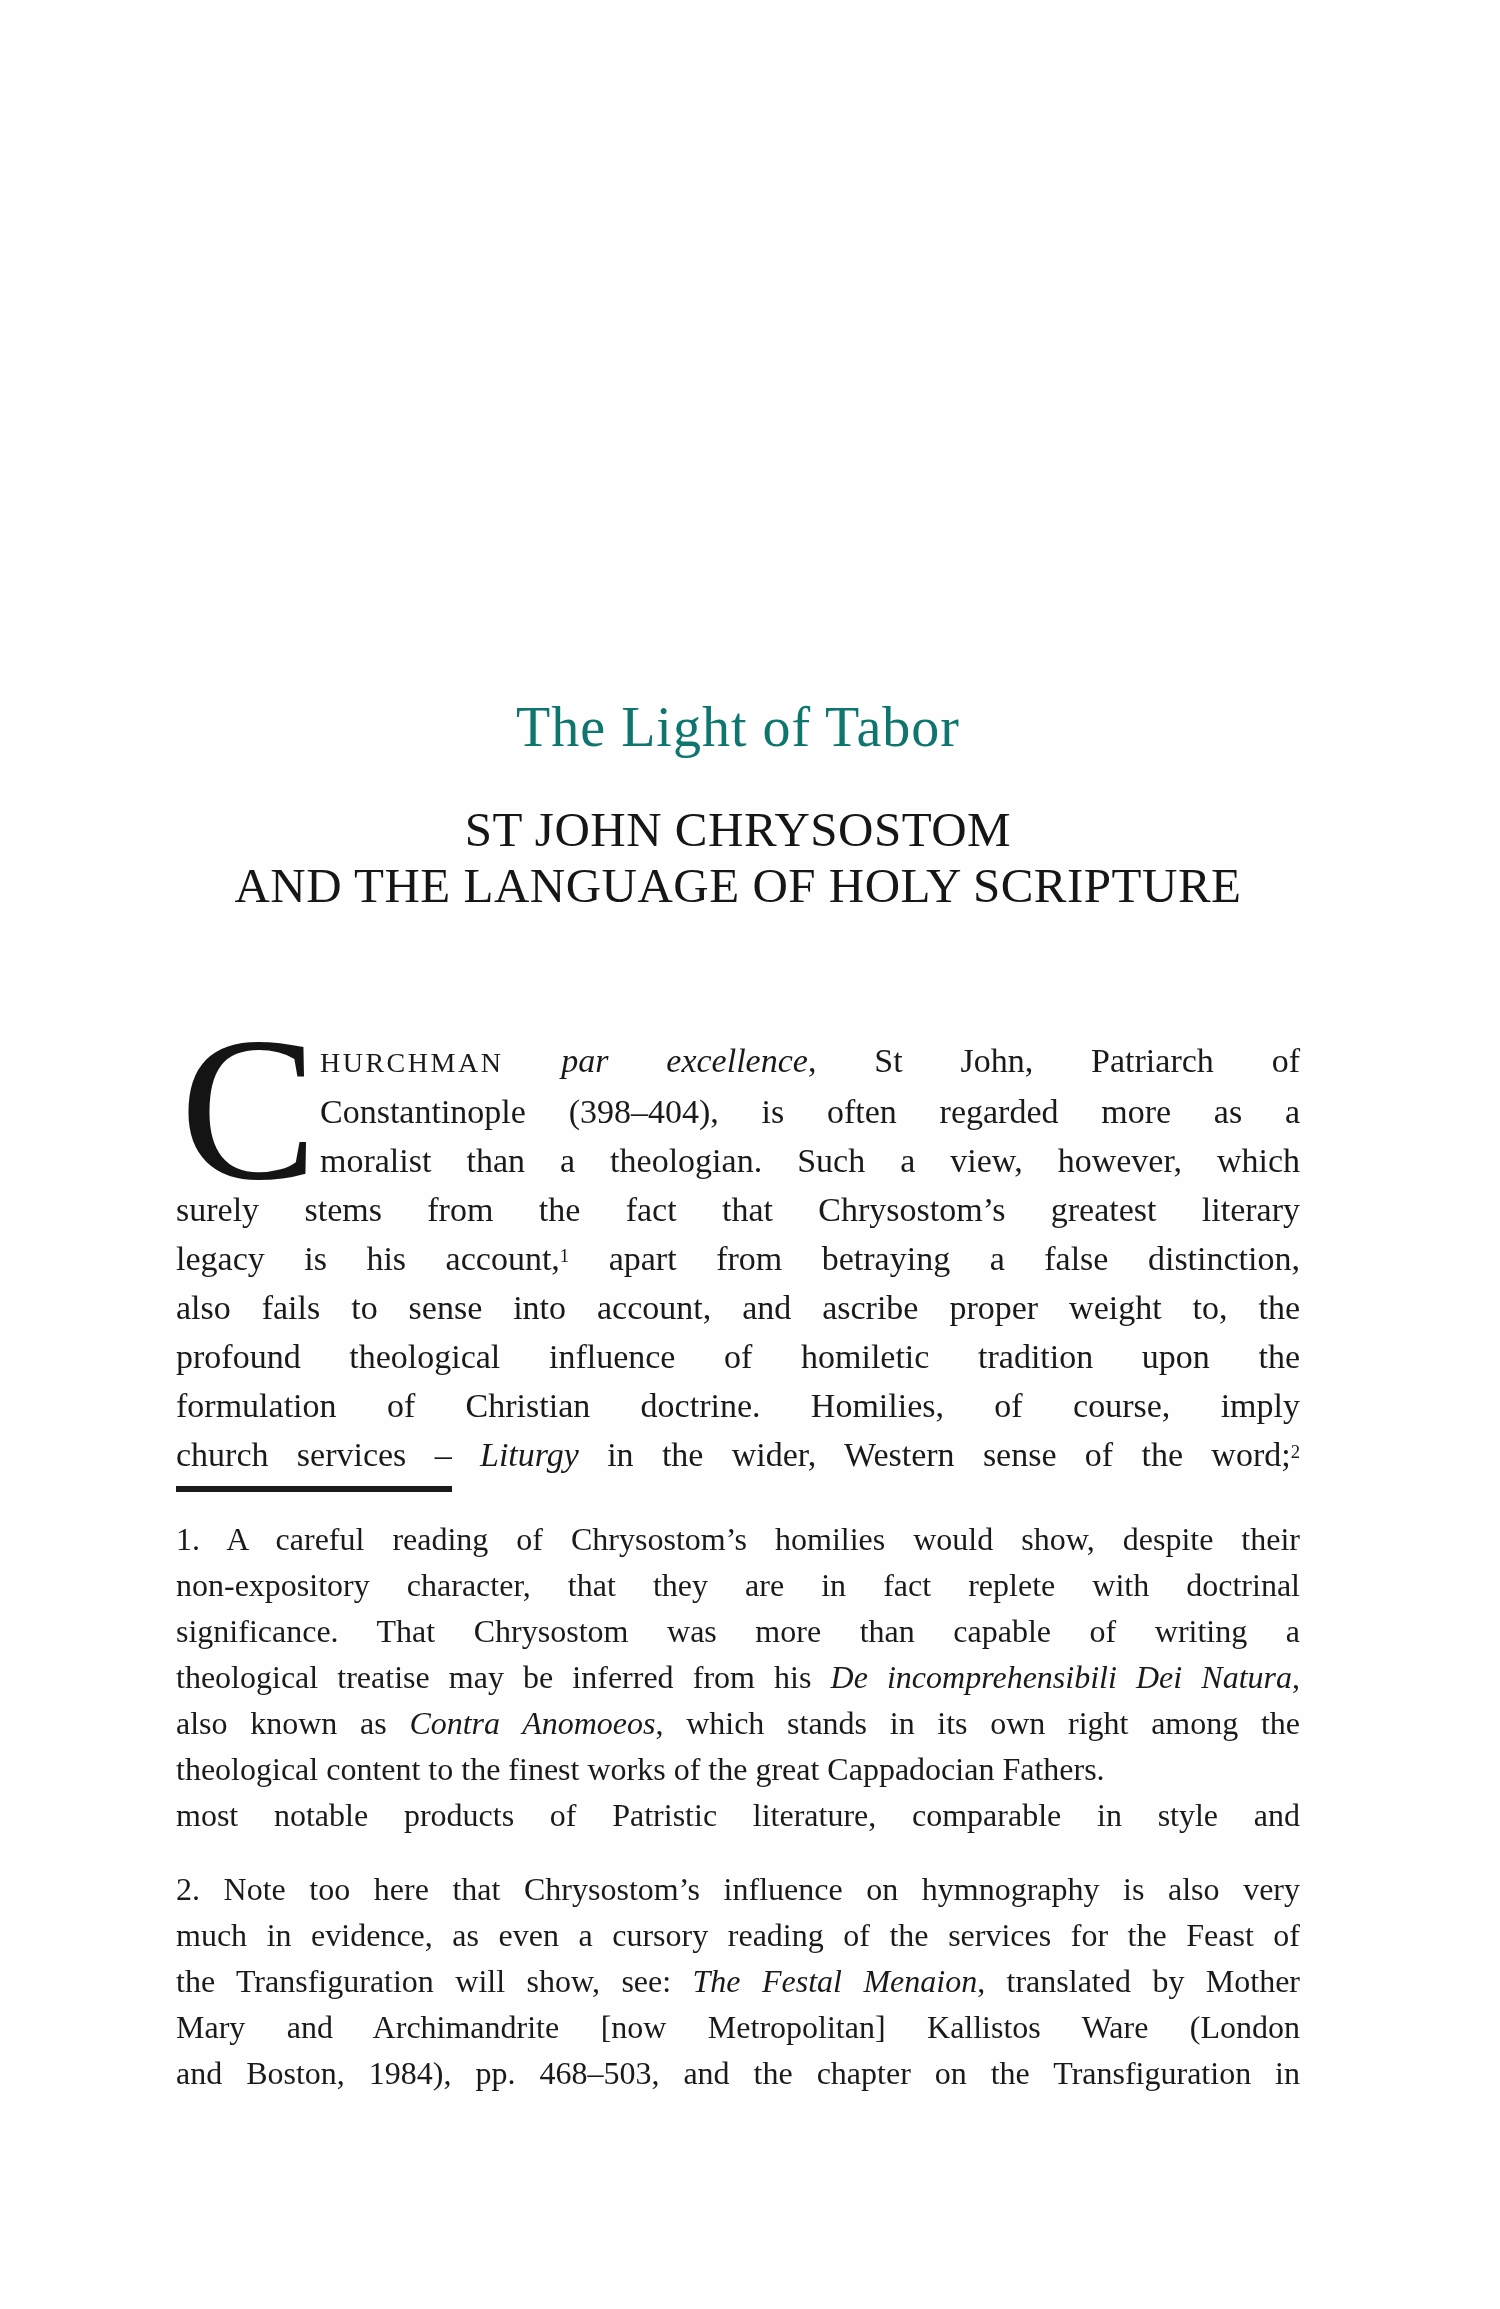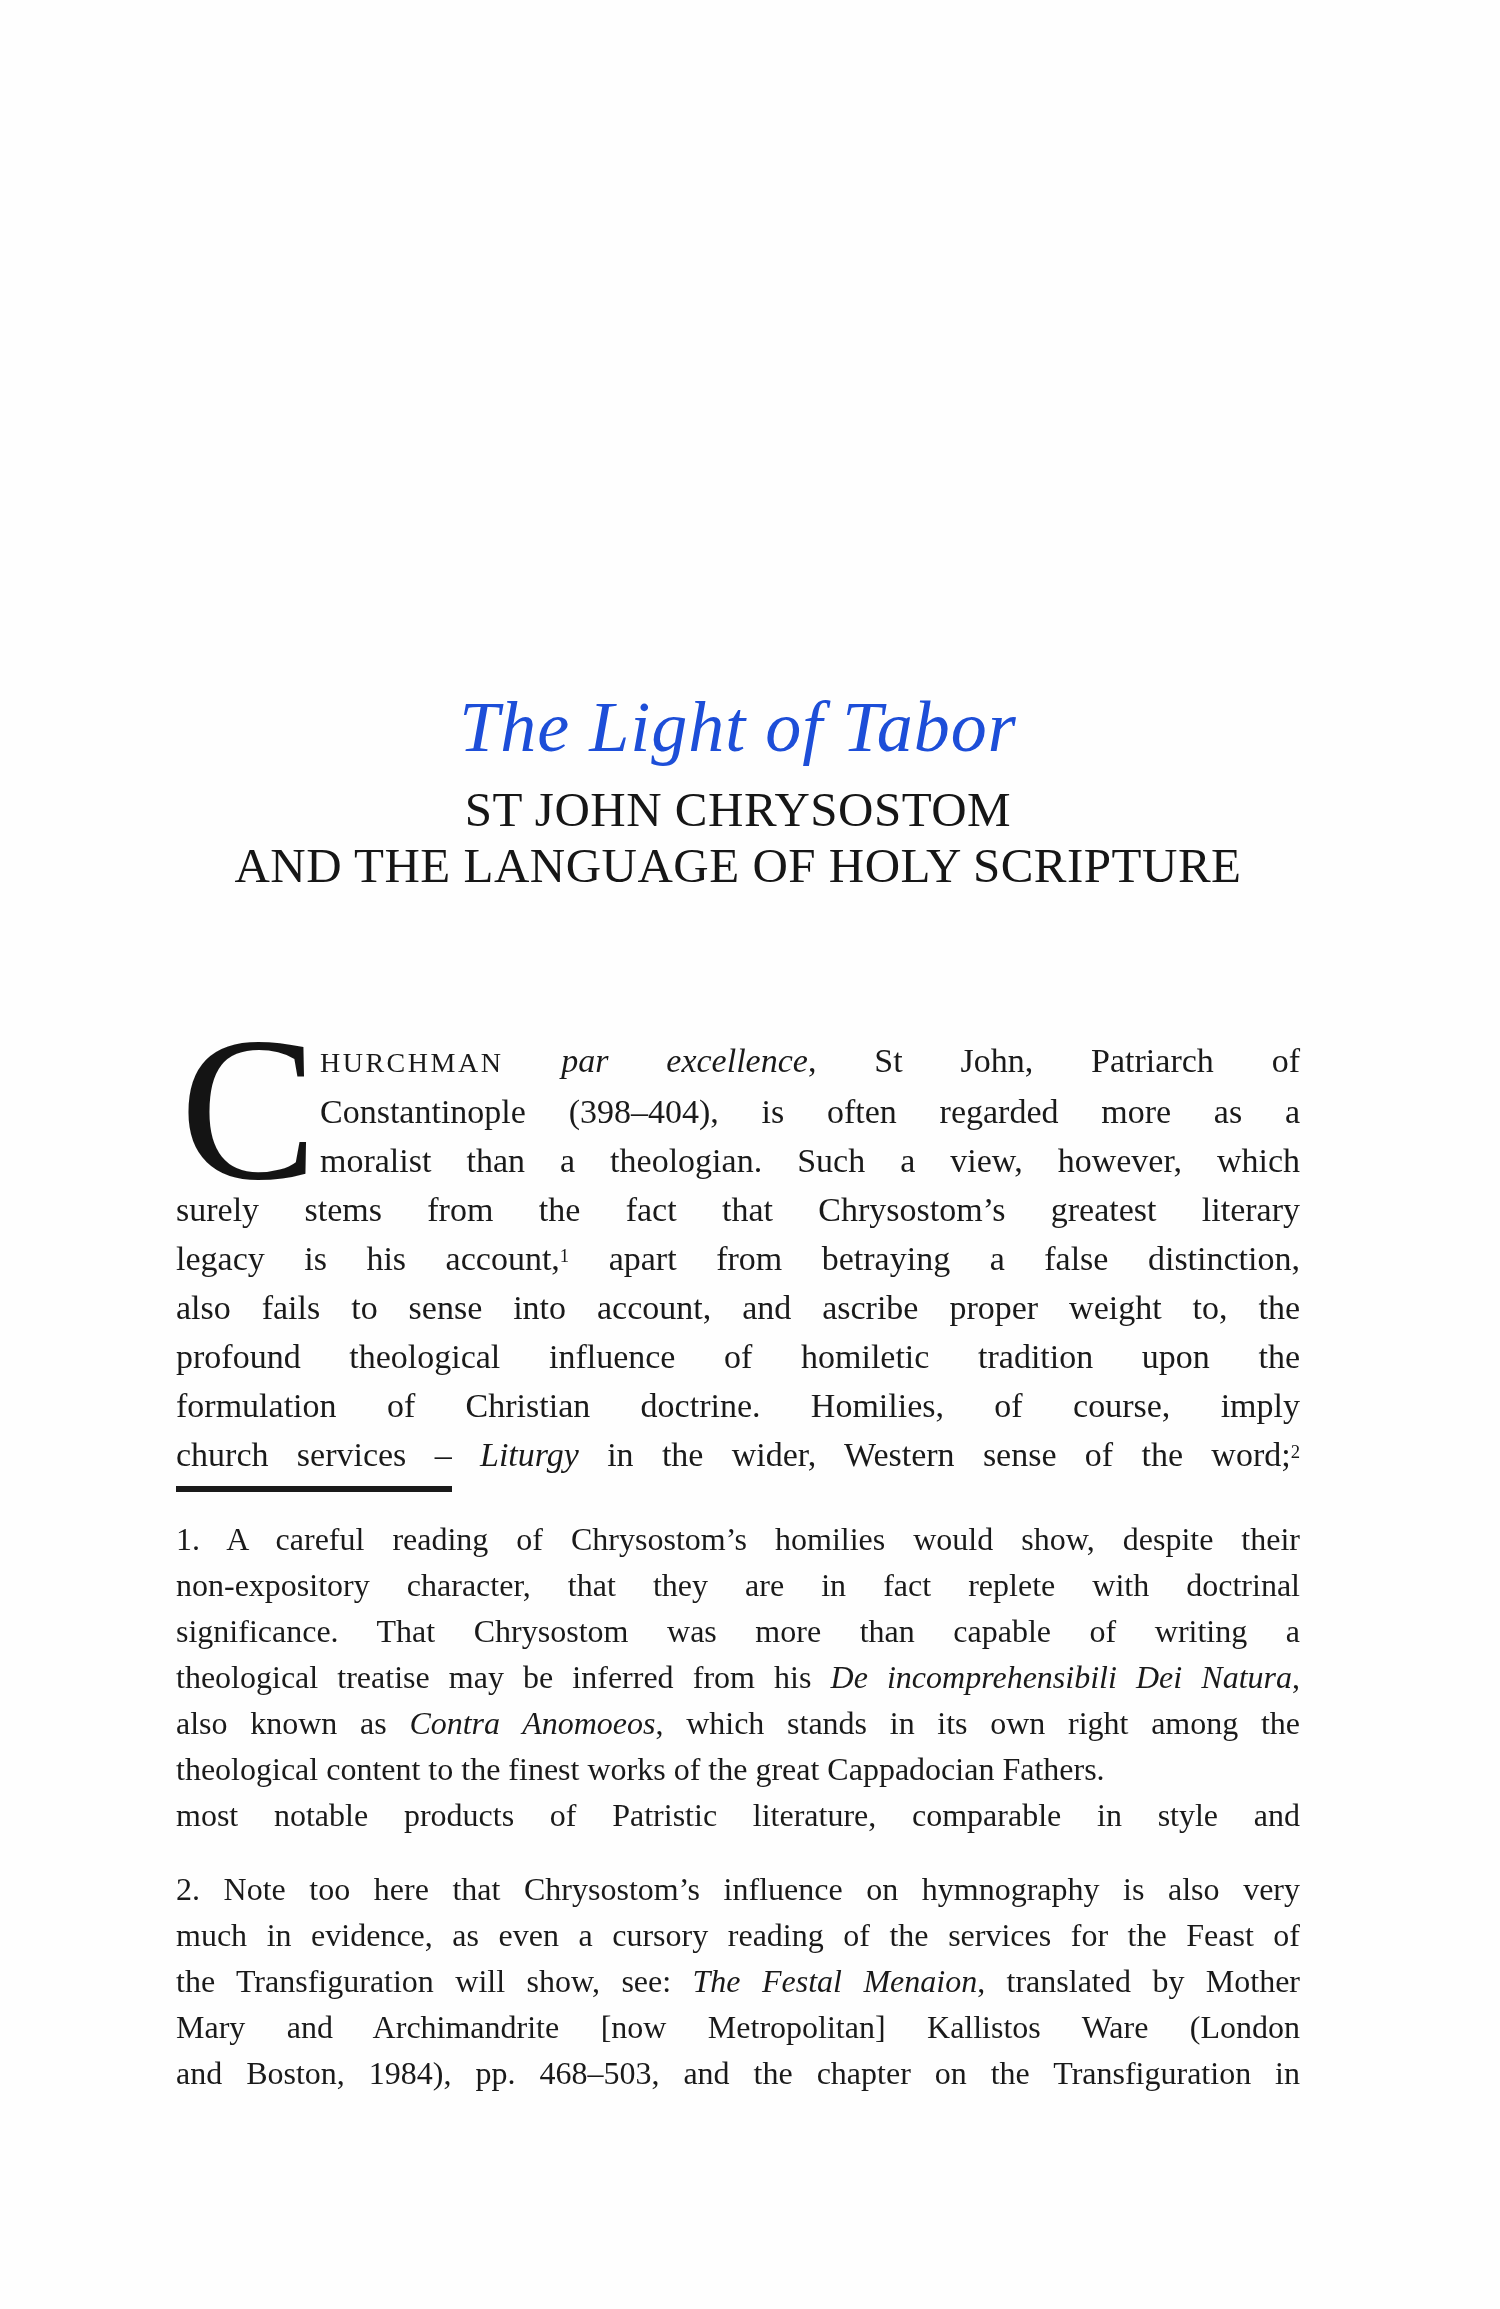--- a/index.html
+++ b/index.html
@@ -10,35 +10,35 @@
     background: #fefefe;
     color: #1a1a1a;
     font-family: "Liberation Serif", "DejaVu Serif", serif;
     overflow: hidden;
     margin: 0 auto;
   }
   .chapter-title {
     position: absolute;
     left: 176px; top: 672px; width: 1124px;
     text-align: center;
-    font-style: italic;
-    font-size: 72px;
+    font-size: 56px;
     line-height: 110px;
     letter-spacing: 1px;
-    color: #1d4ed8;
+    color: #0f766e;
   }
   .subtitle {
     position: absolute;
     left: 110px; width: 1256px;
     text-align: center;
     font-size: 49px;
     line-height: 56px;
     letter-spacing: 0.5px;
     color: #161616;
     white-space: nowrap;
+    margin-top: 20px;
   }
   .subtitle-1 { top: 782px; }
   .subtitle-2 { top: 838px; }
 
   .body-block {
     position: absolute;
     left: 176px; top: 1036px; width: 1124px;
     font-size: 34px;
     line-height: 49px;
   }

